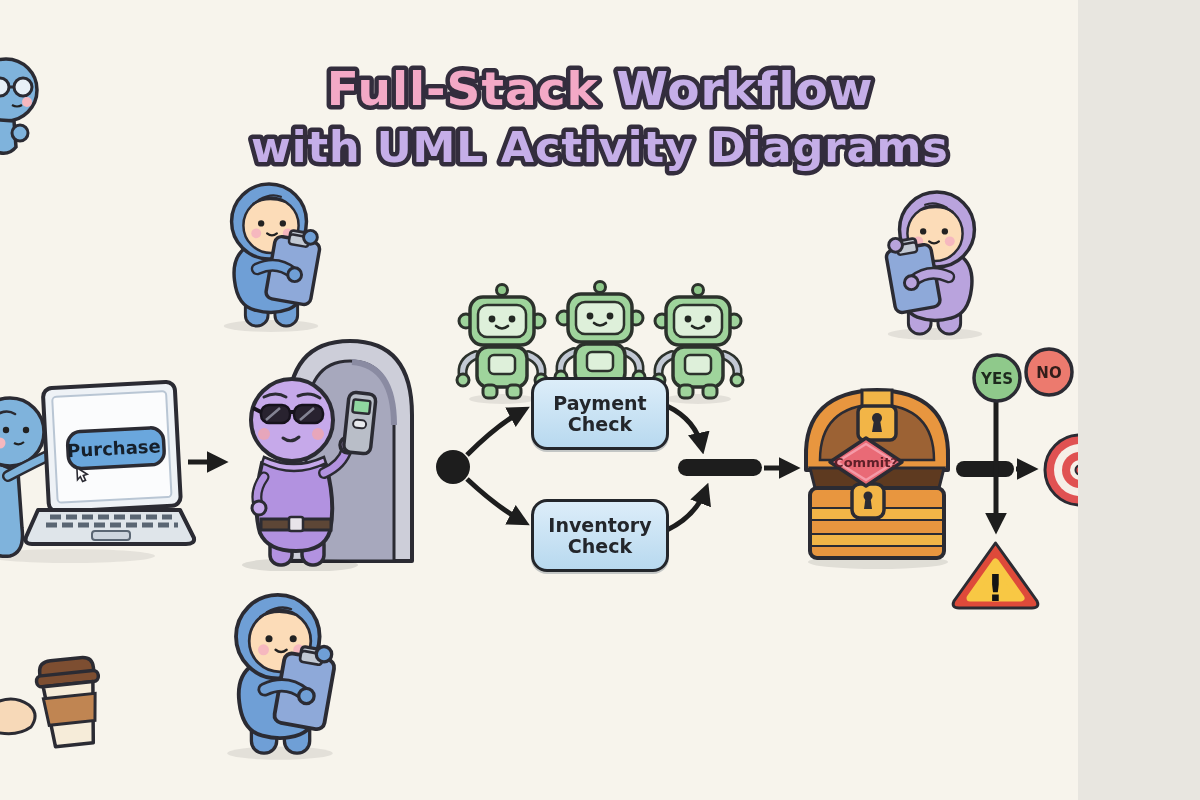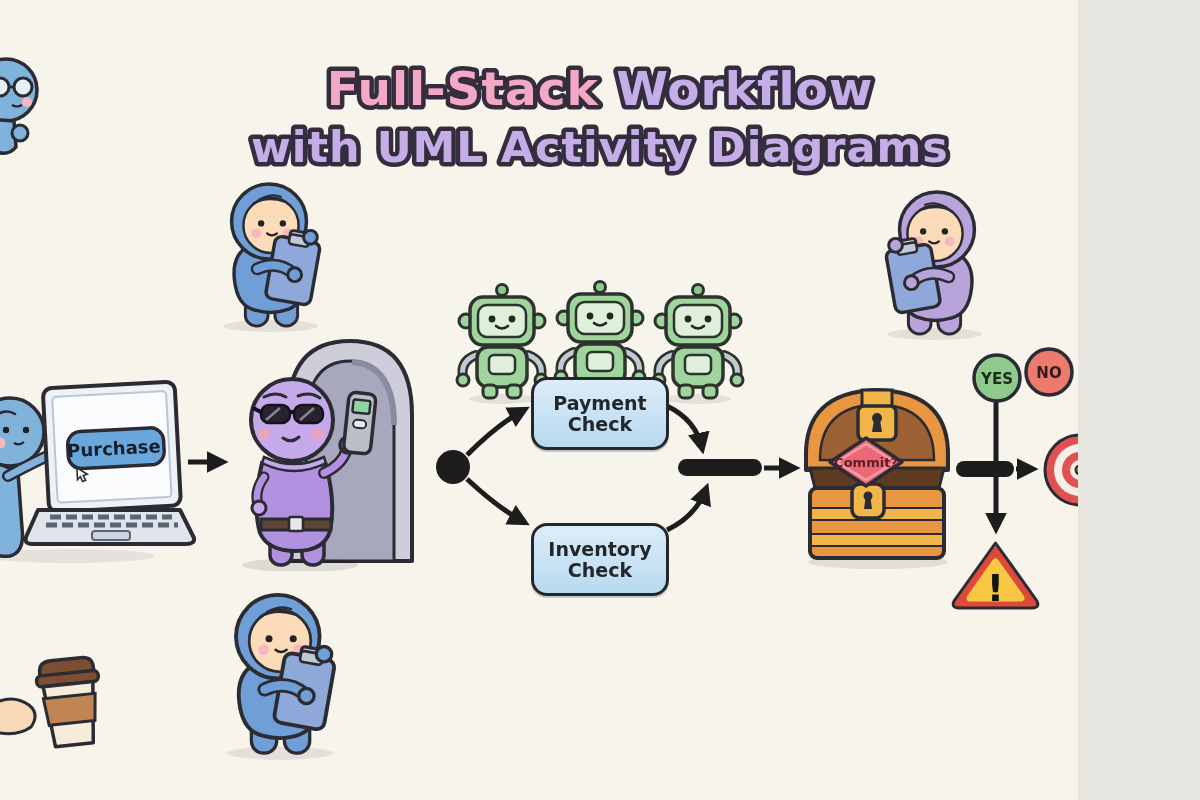--- a/index.html
+++ b/index.html
@@ -208,21 +208,21 @@
     <g>
       <circle cx="1049" cy="372" r="23" fill="#ec7a6e" stroke="#2b2b33" stroke-width="3.5"></circle>
       <text x="1049" y="378" text-anchor="middle" font-size="15" font-weight="bold" fill="#331d1a">NO</text>
     </g>
   </svg>
 
   <div class="activity-box" style="left:531px;top:377px">
     <span>Payment</span>
     <span>Check</span>
   </div>
-  <div class="activity-box" style="left:531px;top:523px">
+  <div class="activity-box" style="left:531px;top:499px">
     <span>Inventory</span>
     <span>Check</span>
   </div>
 
   <svg class="abs" style="left:790px;top:380px;width:175px;height:190px" viewBox="0 0 175 190">
     <ellipse cx="88" cy="182" rx="70" ry="7" fill="rgba(0,0,0,0.09)"></ellipse>
     <path d="M16 78 Q14 12 87 10 Q160 12 158 78 L158 90 L16 90 Z" fill="#e8963f" stroke="#2b2b33" stroke-width="4" stroke-linejoin="round"></path>
     <path d="M30 80 Q30 26 87 24 Q144 26 144 80 Z" fill="#9c6234" stroke="#2b2b33" stroke-width="2.5"></path>
     <rect x="72" y="10" width="30" height="40" fill="#f2b547" stroke="#2b2b33" stroke-width="3"></rect>
     <g>

